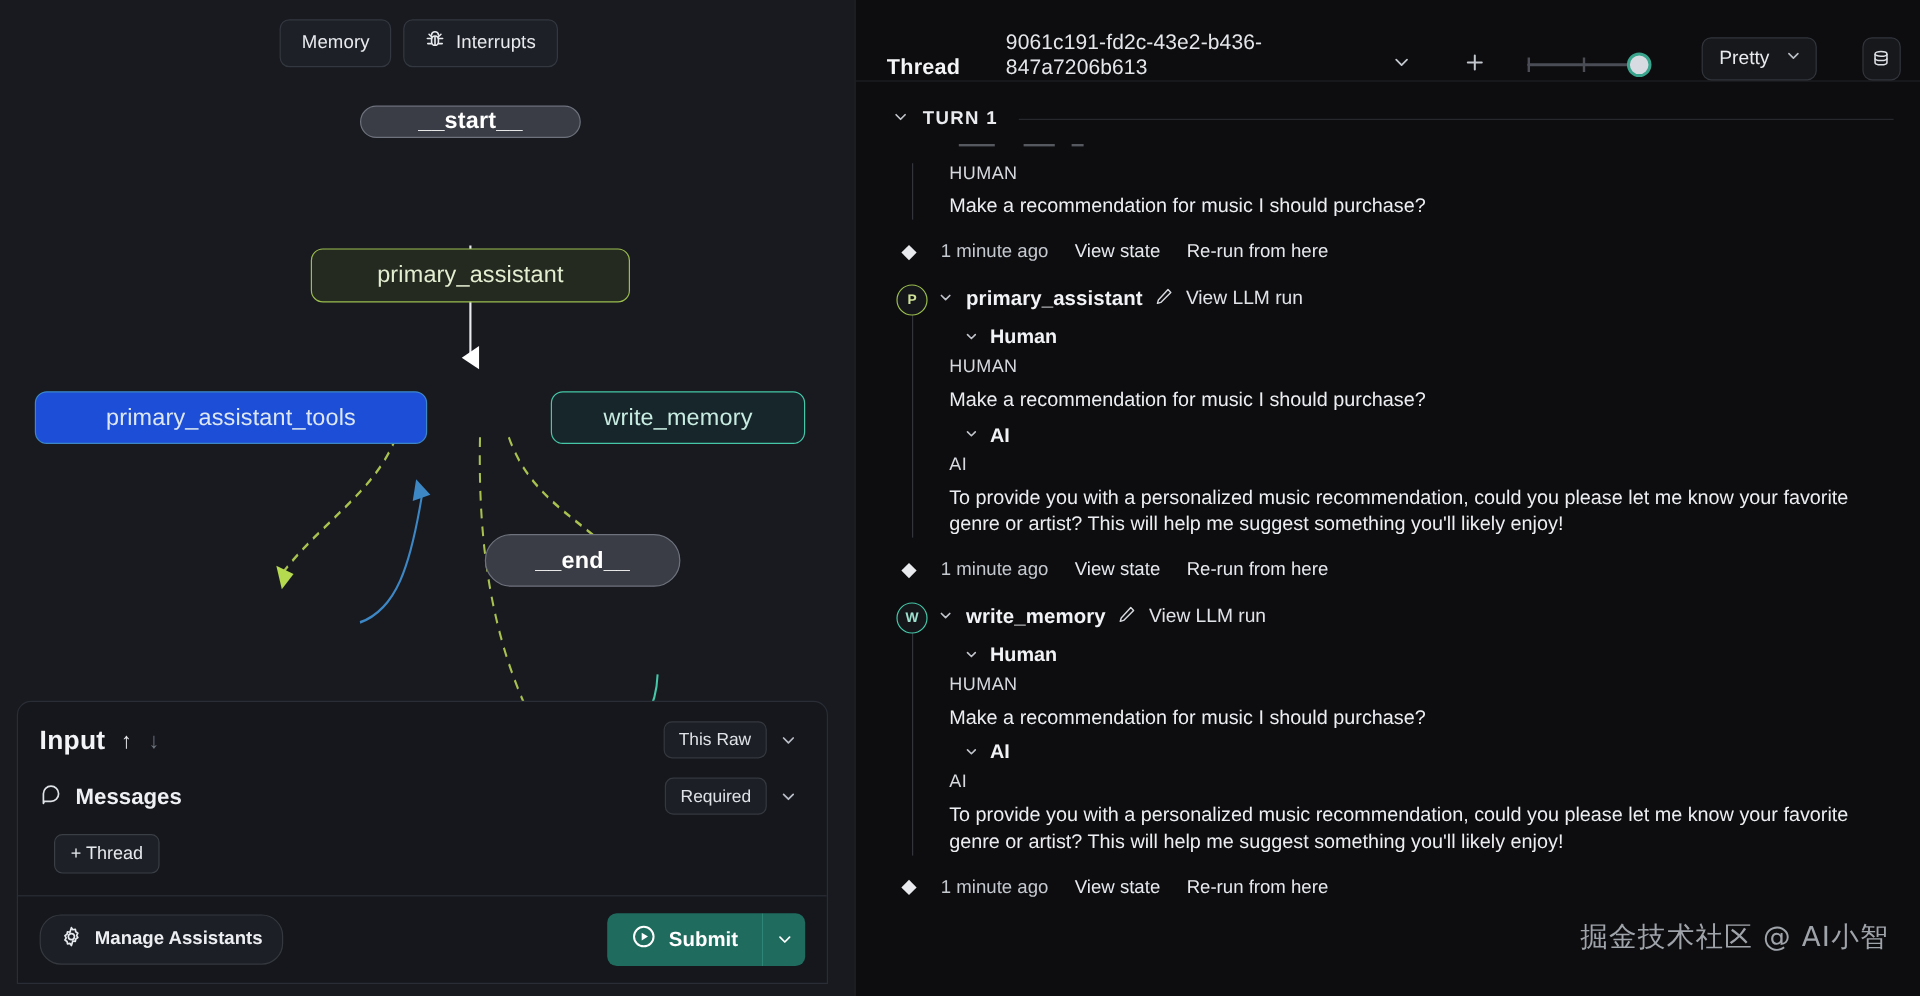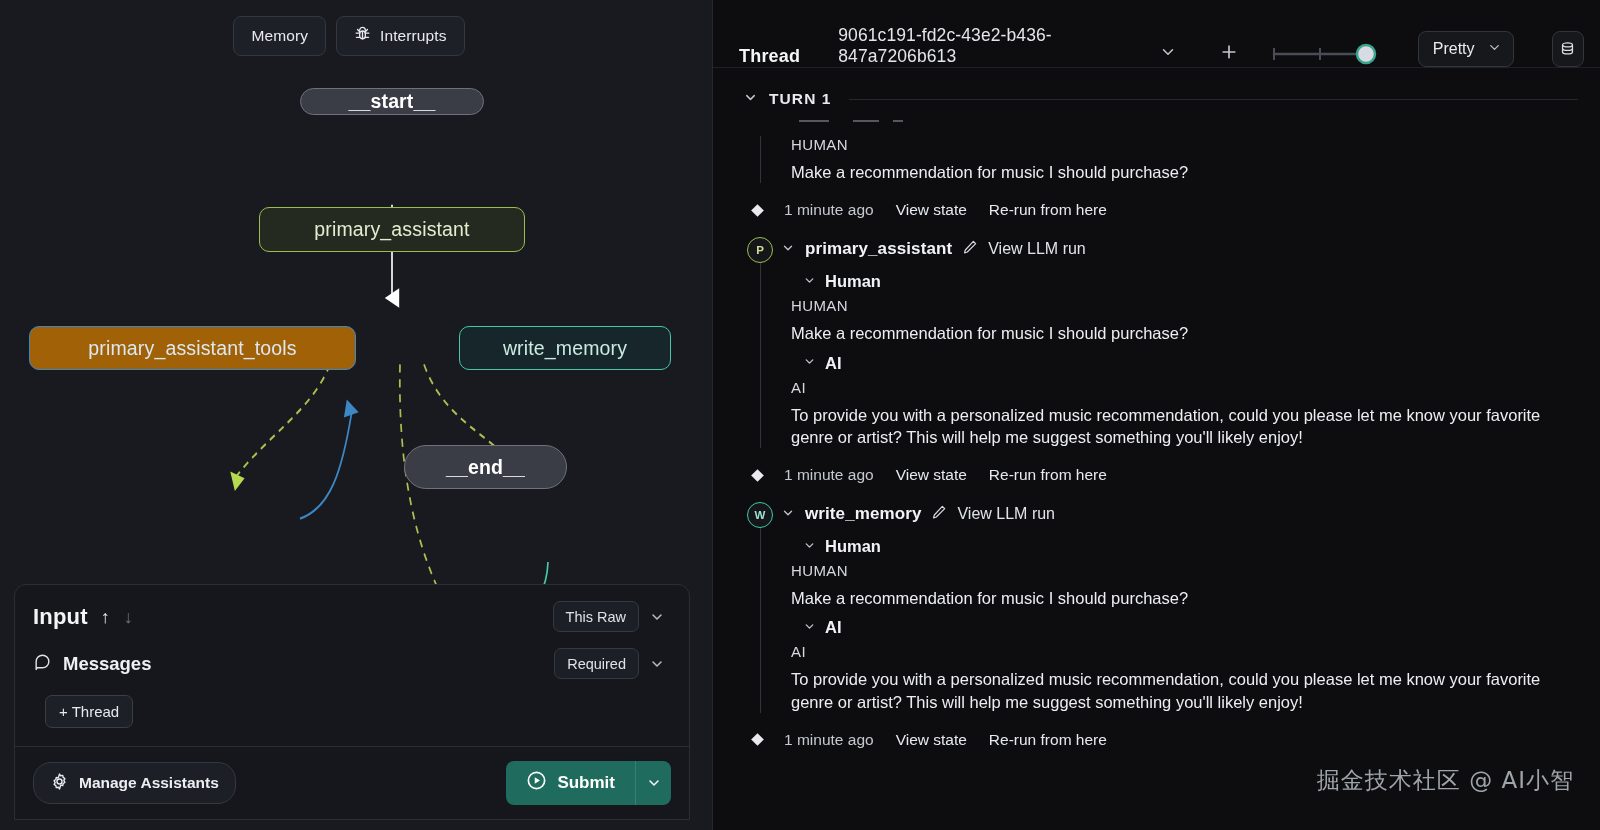--- a/index.html
+++ b/index.html
@@ -51,21 +51,21 @@
     font-weight: 600;
   }
   .node-primary {
     border-radius: 10px;
     background: #252a20;
     border: 1.5px solid #9bbd4e;
     color: #e3edd0;
   }
   .node-tools {
     border-radius: 10px;
-    background: #a16207;
+    background: #1d4ed8;
     border: 1.5px solid #3d87c4;
     color: #dce7f1;
   }
   .node-memory {
     border-radius: 10px;
     background: #17262a;
     border: 1.5px solid #45c7a8;
     color: #c8ece2;
   }
 

